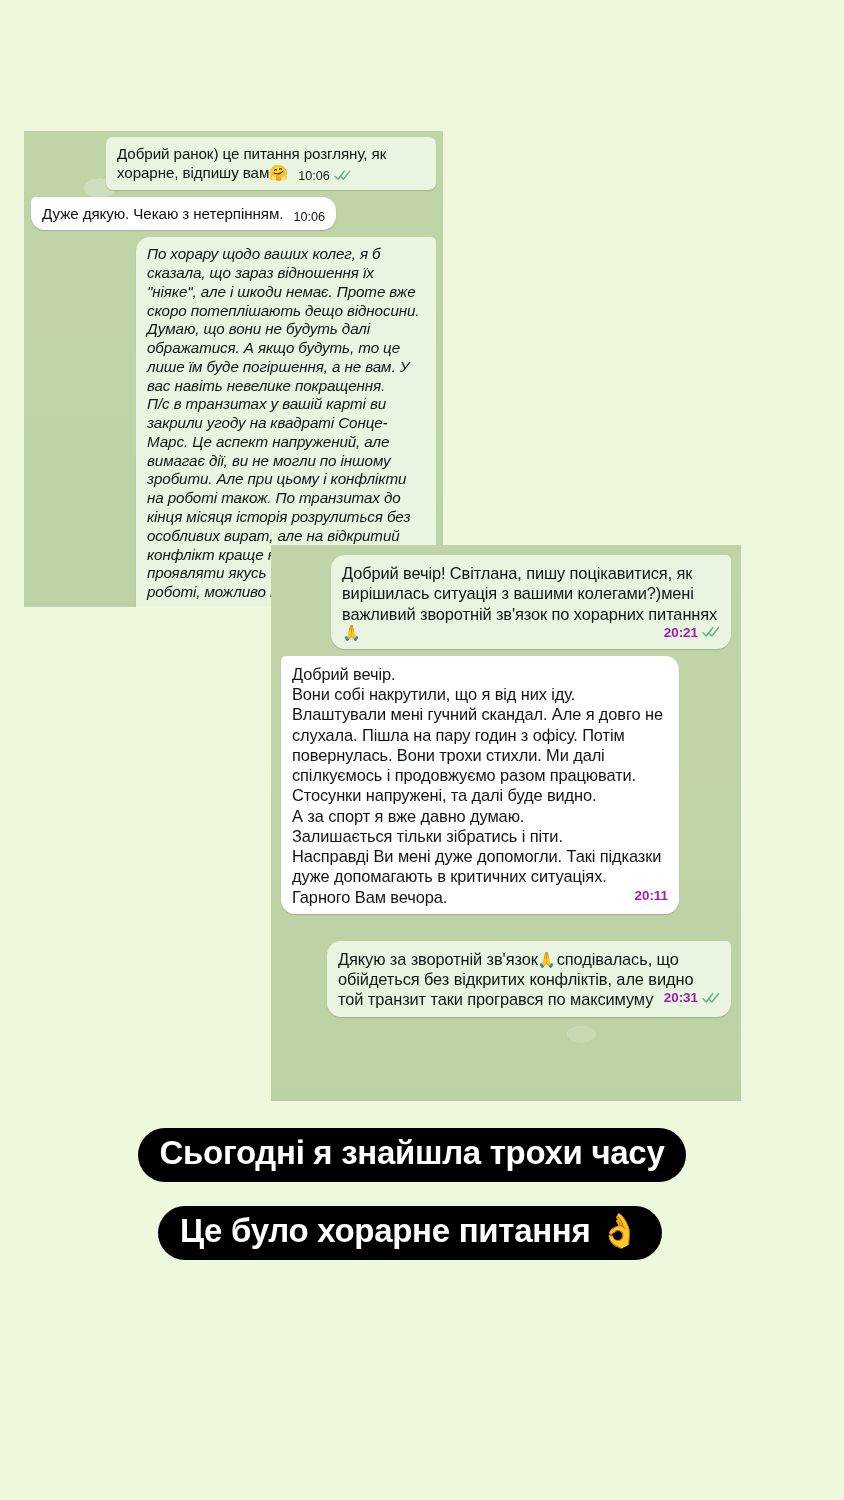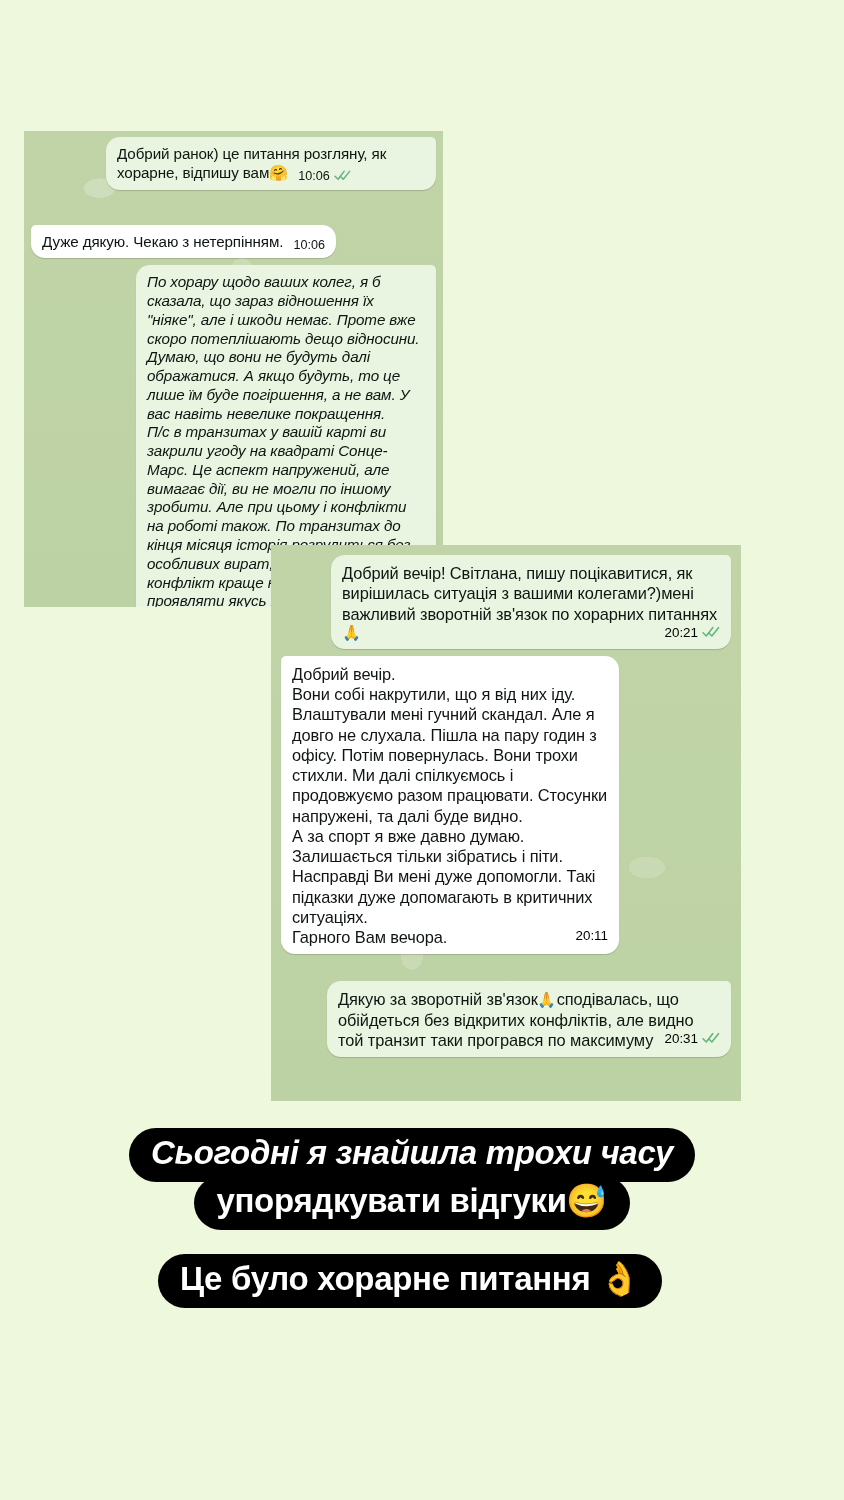--- a/index.html
+++ b/index.html
@@ -79,47 +79,48 @@
   .meta {
     display: inline-flex;
     align-items: center;
     gap: 4px;
     float: right;
     margin-left: 10px;
     margin-top: 2px;
     line-height: 1;
   }
   .meta .time {
-    color: #000000;
+    color: #a21caf;
     white-space: nowrap;
+    font-weight: bold;
   }
   .meta-inline {
     display: inline-flex;
     align-items: center;
     gap: 4px;
     margin-left: 10px;
     vertical-align: baseline;
     position: relative;
     top: 2px;
   }
   .ticks { display: inline-block; line-height: 0; }
   .ticks svg { display: block; }
 
   
   #shot-one .bubble .text { font-size: 15.2px; }
   #shot-one .meta .time, #shot-one .meta-inline .time { font-size: 12.6px; }
-  #b1-1 { max-width: 330px; }
-  #b1-2 { max-width: 345px; margin-top: 28px; }
+  #b1-1 { max-width: 330px; border-radius: 7px; }
+  #b1-2 { max-width: 345px; }
   #b1-3 { width: 300px; font-style: italic; }
 
   
   #shot-two .bubble .text { font-size: 16.4px; }
   #shot-two .meta .time, #shot-two .meta-inline .time { font-size: 13.4px; }
   #b2-1 { width: 400px; }
-  #b2-2 { width: 338px; }
+  #b2-2 { width: 398px; }
   #b2-3 { width: 404px; margin-top: 20px; }
 
   .emoji {
     font-family: "DejaVu Sans", sans-serif;
     font-size: 0.95em;
   }
 
   
   #captions {
     position: absolute;
@@ -139,21 +140,21 @@
     color: #ffffff;
     font-size: 33px;
     font-weight: 700;
     line-height: 1.18;
     padding: 6px 22px 9px 22px;
     border-radius: 28px;
     white-space: nowrap;
     letter-spacing: -0.3px;
   }
   #caption-group-1 { margin-left: -10px; }
-  #caption-group-1 .caption-line:nth-child(1) { border-radius: 28px; font-style: italic; }
+  #caption-group-1 .caption-line:nth-child(1) { border-radius: 28px; }
   #caption-group-1 .caption-line:nth-child(2) { margin-top: -6px; }
   #caption-group-2 { margin-top: 24px; margin-left: -12px; }
 </style>
 </head>
 <body>
 
 <div id="story-canvas">
 
   <div id="shot-one" class="shot">
 
@@ -232,20 +233,19 @@
             </span>
           </span>
       </div>
     </div>
 
   </div>
 
   <div id="captions">
     <div class="caption-block" id="caption-group-1">
       <span class="caption-line">Сьогодні я знайшла трохи часу</span>
-      <span class="caption-line">упорядкувати відгуки😅</span>
     </div>
     <div class="caption-block" id="caption-group-2">
       <span class="caption-line">Це було хорарне питання 👌</span>
     </div>
   </div>
 
 </div>
 
 </body></html>

